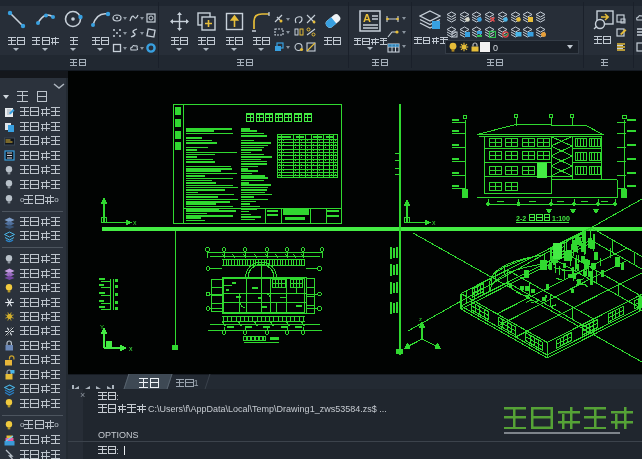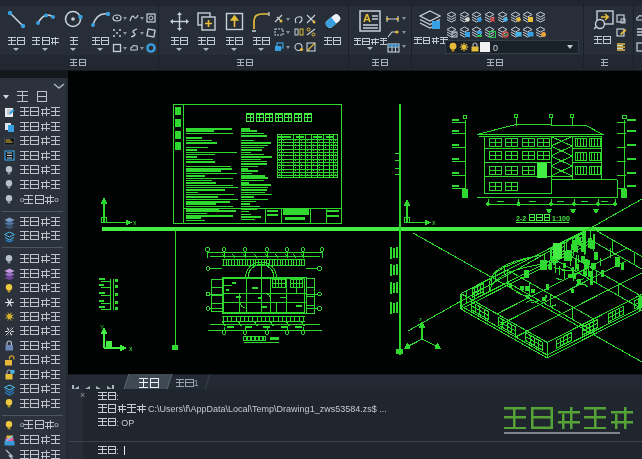--- a/index.html
+++ b/index.html
@@ -1282,17 +1282,17 @@
 <div style="position:absolute;left:107px;top:378px;width:10px;height:8px;"><span style="display:inline-block;width:0;height:0;border-top:3.5px solid transparent;border-bottom:3.5px solid transparent;border-left:5px solid #aab3bc"></span><span style="display:inline-block;width:1.5px;height:7px;background:#aab3bc"></span></div>
 <div style="position:absolute;left:126px;top:374px;width:44px;height:15px;background:#3e4954;transform:skewX(-18deg);border-left:1px solid #59646f;border-right:1px solid #59646f"></div>
 <div style="position:absolute;left:133px;top:378px;width:32px;height:9px;text-align:center;"><span class="zh " style="font-size:9.5px;color:#eef2f6;"><i class=""></i><i class="b"></i></span></div>
 <div style="position:absolute;left:168px;top:374px;width:40px;height:15px;transform:skewX(-18deg);border-right:1px solid #3a424c"></div>
 <div style="position:absolute;left:170px;top:378.5px;width:34px;height:9px;text-align:center;color:#9aa4ae;font-size:8.5px;line-height:9px;"><span class="zh " style="font-size:8.5px;color:#9aa4ae;"><i class=""></i><i class="b"></i></span><span style="vertical-align:top">1</span></div>
 <div style="position:absolute;left:68px;top:389px;width:574px;height:70px;background:#20262e;"></div>
 <div style="position:absolute;left:68px;top:389px;width:15px;height:70px;background:#272d36;"></div>
 <div style="position:absolute;left:80px;top:391px;width:9px;height:9px;color:#8d959e;font-size:9px;line-height:9px;">×</div>
 <div style="position:absolute;left:98px;top:391.5px;width:540px;height:10px;color:#c6cbd1;font-size:9px;line-height:10px;font-family:'Liberation Sans',sans-serif;"><span class="zh " style="font-size:8.5px;color:#c6cbd1;"><i class=""></i><i class="b"></i></span><span style="vertical-align:top;letter-spacing:0">:</span></div>
 <div style="position:absolute;left:98px;top:404px;width:540px;height:10px;color:#c6cbd1;font-size:9px;line-height:10px;font-family:'Liberation Sans',sans-serif;"><span class="zh " style="font-size:8.5px;color:#c6cbd1;"><i class=""></i><i class="b"></i><i class="c"></i><i class=""></i><i class="c"></i></span><span style="vertical-align:top;letter-spacing:0">&nbsp;C:\Users\f\AppData\Local\Temp\Drawing1_zws53584.zs$ ...</span></div>
-<div style="position:absolute;left:98px;top:417.5px;width:540px;height:10px;color:#c6cbd1;font-size:9px;line-height:10px;font-family:'Liberation Sans',sans-serif;"><span class="zh " style="font-size:8.5px;color:#c6cbd1;"><i class=""></i><i class="b"></i></span><span style="vertical-align:top;letter-spacing:0">: OP</span></div>
+<div style="position:absolute;left:98px;top:430px;width:540px;height:10px;color:#c6cbd1;font-size:9px;line-height:10px;font-family:'Liberation Sans',sans-serif;"><span style="vertical-align:top;letter-spacing:0">OPTIONS</span></div>
 <div style="position:absolute;left:68px;top:440.5px;width:574px;height:1px;background:#3c434c;"></div>
 <div style="position:absolute;left:98px;top:445.5px;width:540px;height:10px;color:#c6cbd1;font-size:9px;line-height:10px;font-family:'Liberation Sans',sans-serif;"><span class="zh " style="font-size:8.5px;color:#c6cbd1;"><i class=""></i><i class="b"></i></span><span style="vertical-align:top;letter-spacing:0">:</span><span style="display:inline-block;width:1.5px;height:9px;background:#e8ecf0;margin-left:5px;vertical-align:top"></span></div>
 <div style="position:absolute;left:504px;top:407px;width:116px;height:25px;"><span class="zh W" style="font-size:22px;color:#55a236;"><i class=""></i><i class="b"></i><i class="c"></i><i class=""></i><i class="c"></i></span></div>
 <div style="position:absolute;left:504px;top:432px;width:116px;height:2px;background:#7e848b;"></div>
 </div>
 </body></html>

